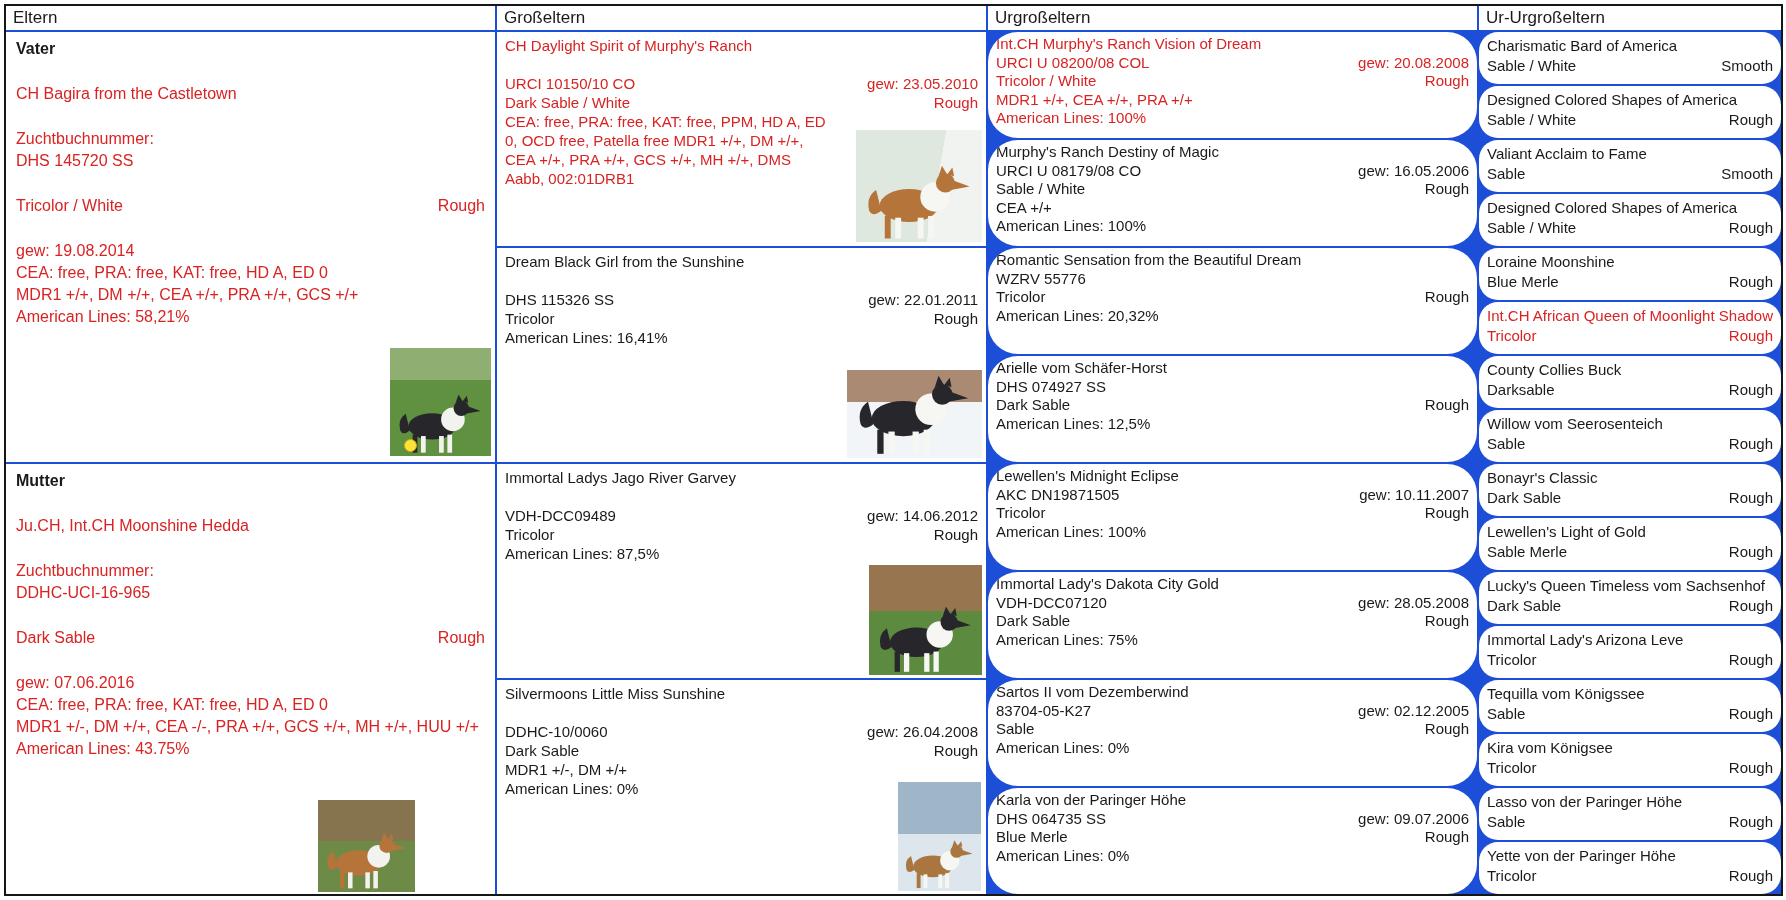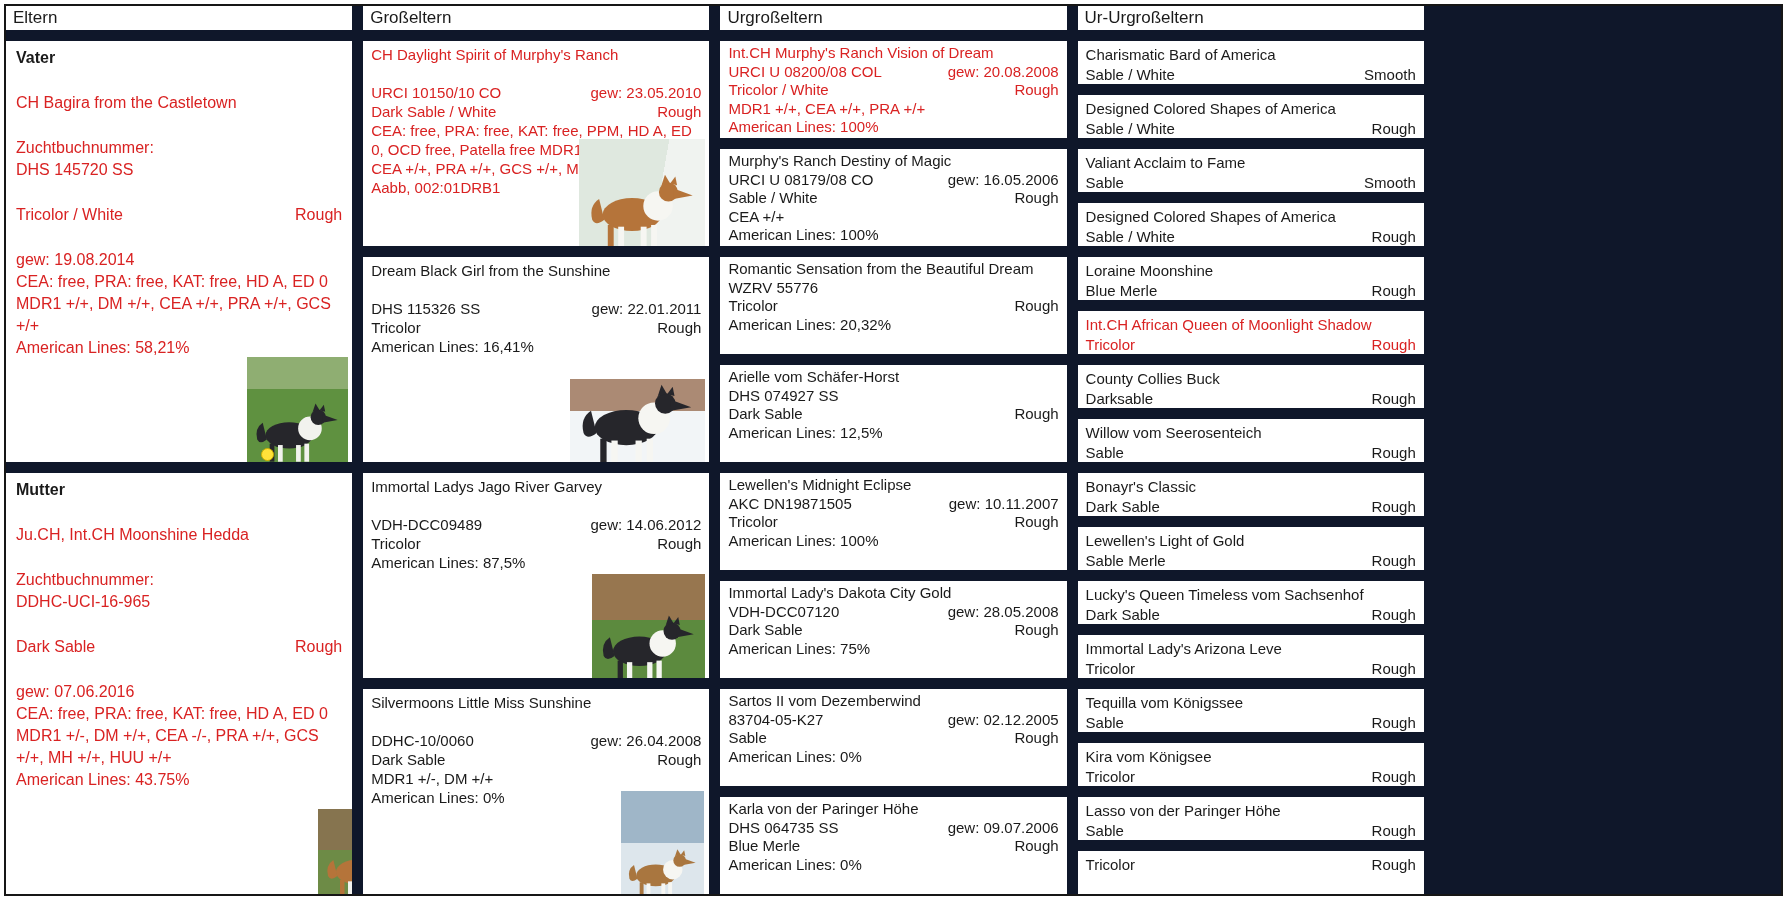--- a/index.html
+++ b/index.html
@@ -1,28 +1,28 @@
 <!DOCTYPE html>
 <html><head>
 <meta charset="utf-8">
 <style>
   html,body{margin:0;padding:0;background:#fff;}
   body{width:1786px;height:900px;position:relative;font-family:"Liberation Sans",sans-serif;color:#1a1a1a;}
   .grid{
     position:absolute;left:4px;top:4px;width:1775px;height:888px;
-    border:2px solid #161616;background:#0f172a;
-    display:grid;grid-template-columns:1fr 1fr 1fr 1fr 1fr;
-    grid-template-rows:24px repeat(16,1fr);gap:11px;
+    border:2px solid #161616;background:#1d4ed8;
+    display:grid;grid-template-columns:1fr 1fr 1fr;
+    grid-template-rows:24px repeat(16,1fr);gap:2px;
   }
   .cell{background:#fff;position:relative;overflow:hidden;}
   .hdr{font-size:17px;line-height:22px;padding:1px 7px;}
   .c1{font-size:16px;line-height:22px;padding:6px 10px;}
   .c2{font-size:15px;line-height:19px;padding:4px 8px;}
-  .c3{font-size:15px;line-height:18.5px;padding:3px 8px;}
-  .c4{font-size:15px;line-height:20px;padding:4px 8px;}
+  .c3{font-size:15px;line-height:18.5px;padding:3px 8px;border-radius:30px;}
+  .c4{font-size:15px;line-height:20px;padding:4px 8px;border-radius:19px;}
   .b{font-weight:bold;}
   .red{color:#d92222;}
   .row{display:flex;justify-content:space-between;}
   .gap{height:23px;}
   .gap2{height:19px;}
   .narrow{max-width:322px;}
   .photo{position:absolute;overflow:hidden;display:flex;align-items:flex-end;justify-content:center;}
   .dogsvg{width:88%;height:auto;display:block;margin-bottom:2px;}
   .ball{position:absolute;left:14%;bottom:4%;width:11px;height:11px;border-radius:50%;background:#ffe23a;border:1px solid #cdb000;}
   
@@ -396,19 +396,20 @@
       </div>
   </div>
   <div class="cell c4" style="grid-row:16;grid-column:4">
     <div>Lasso von der Paringer Höhe</div>
     <div class="row">
         <span>Sable</span>
         <span>Rough</span>
       </div>
   </div>
   <div class="cell c4" style="grid-row:17;grid-column:4">
+    <div>Yette von der Paringer Höhe</div>
     <div class="row">
         <span>Tricolor</span>
         <span>Rough</span>
       </div>
   </div>
 
 </div>
 
 </body></html>

